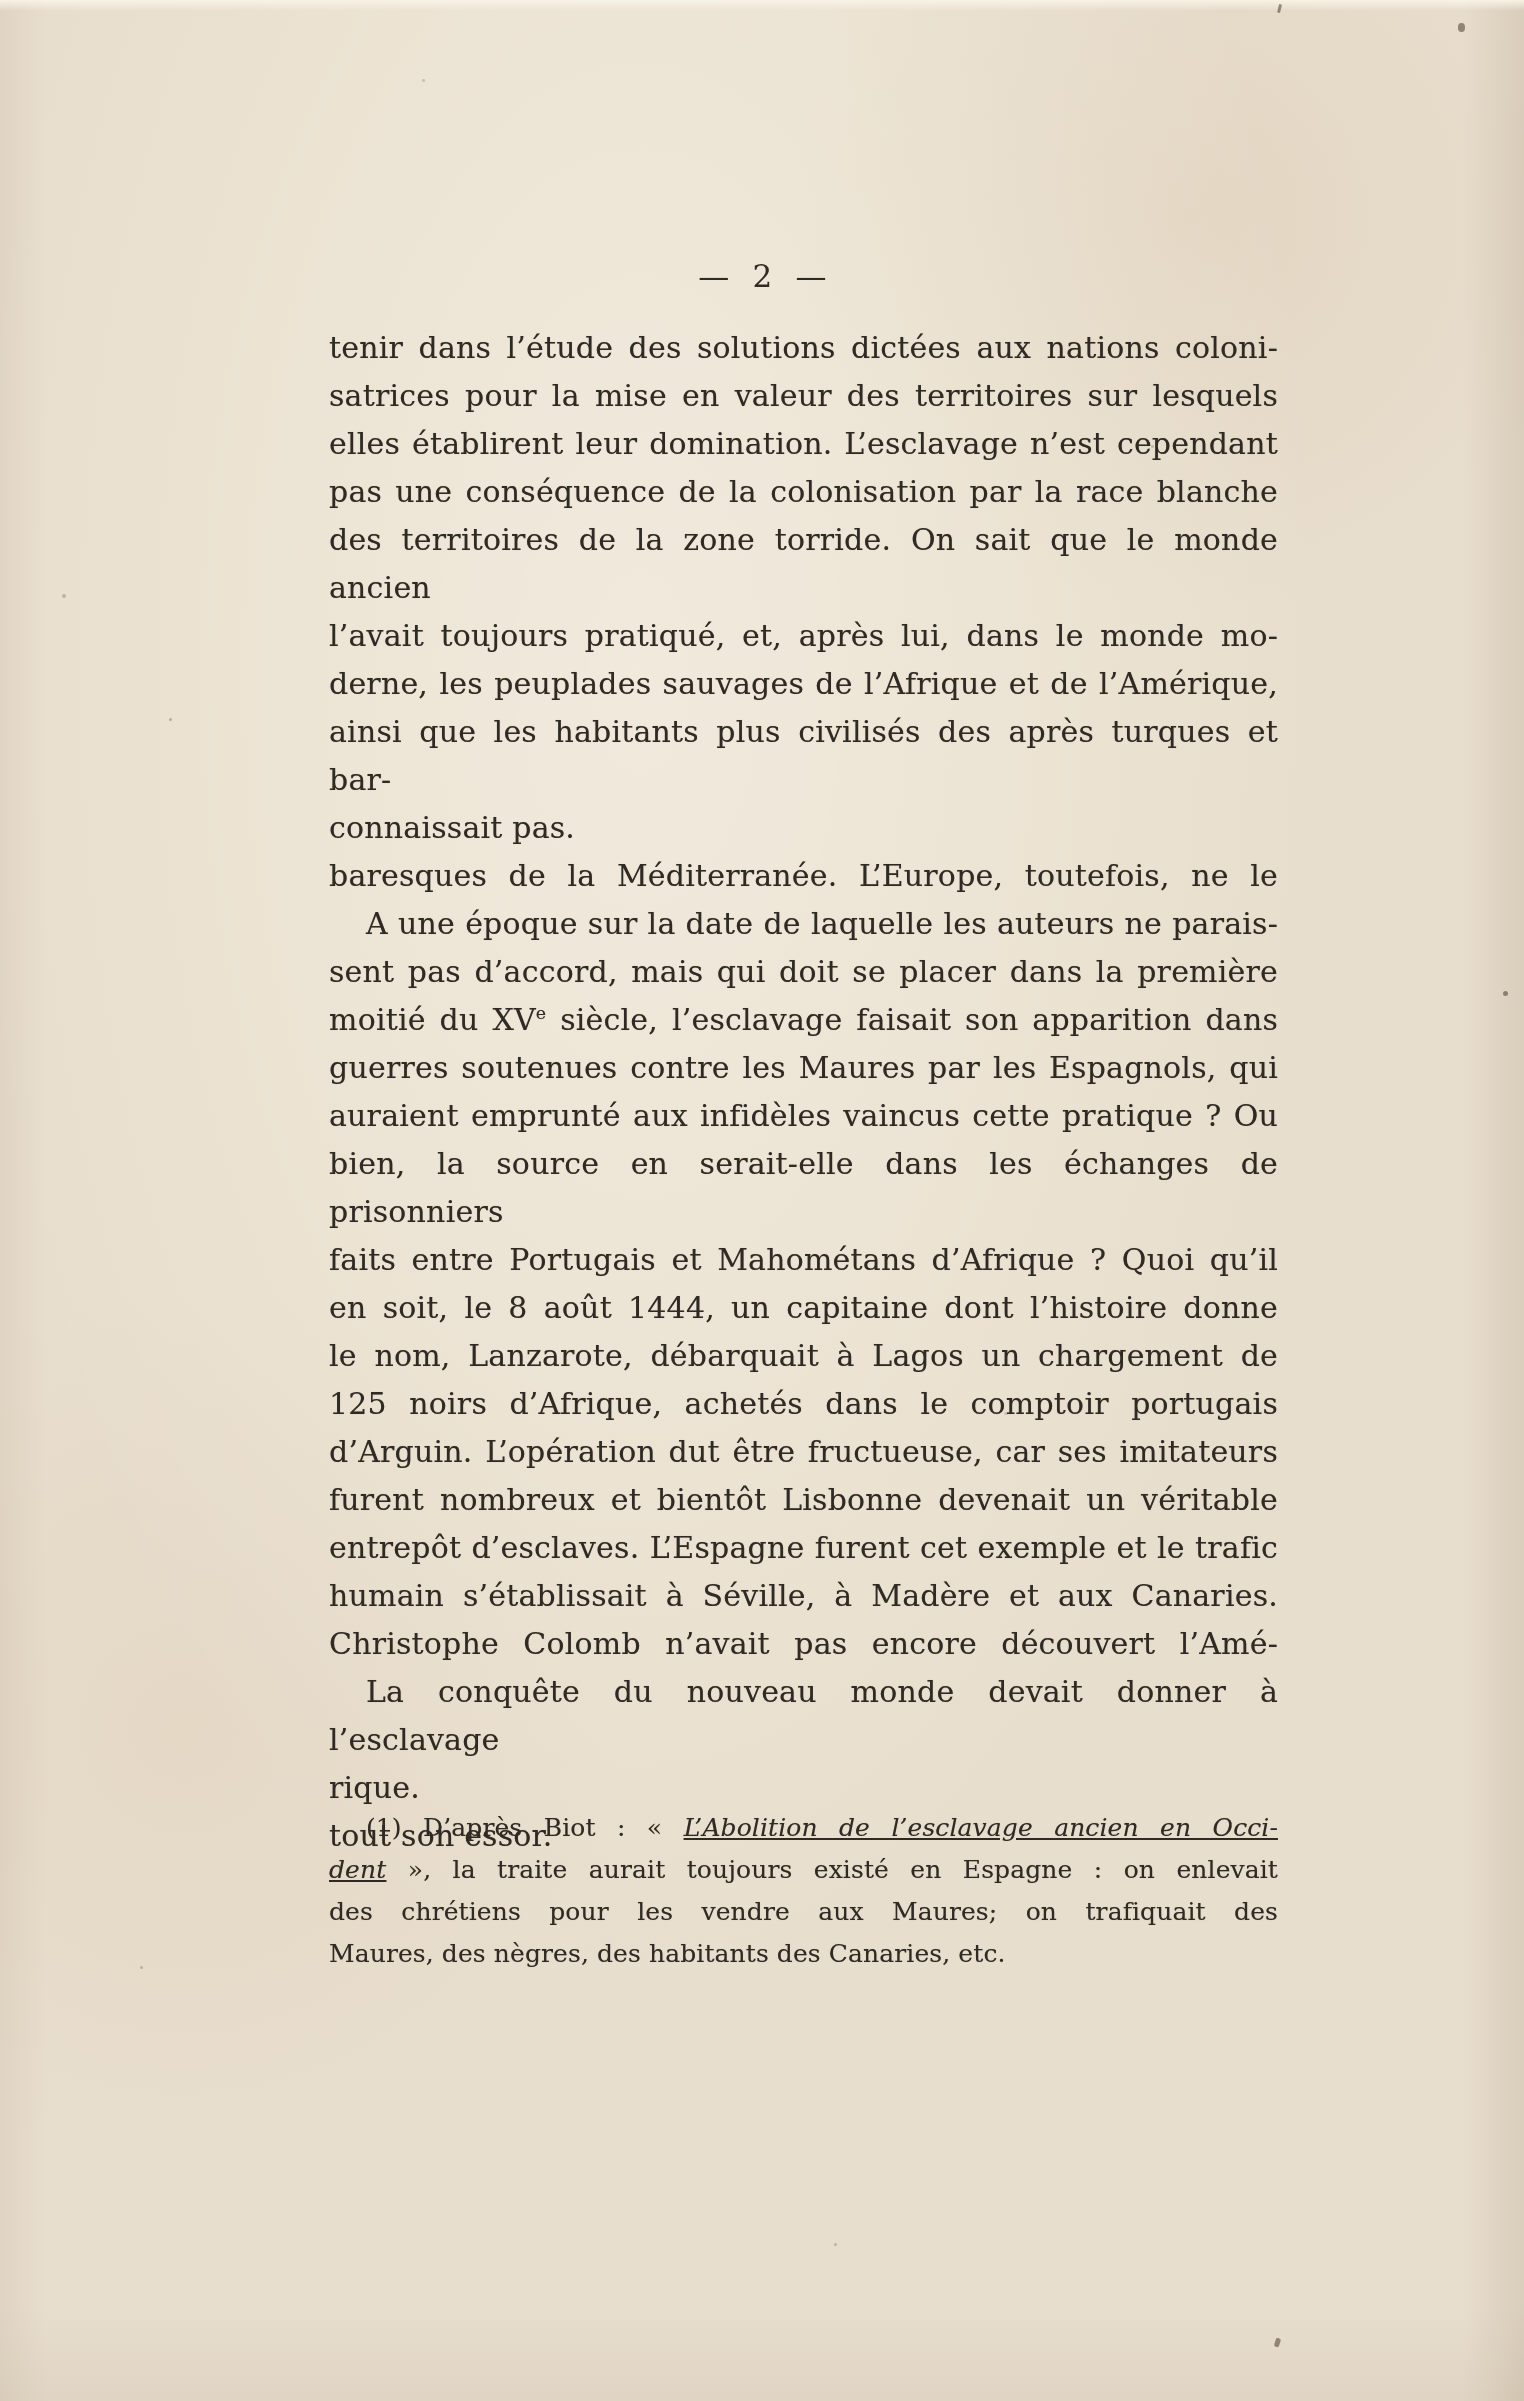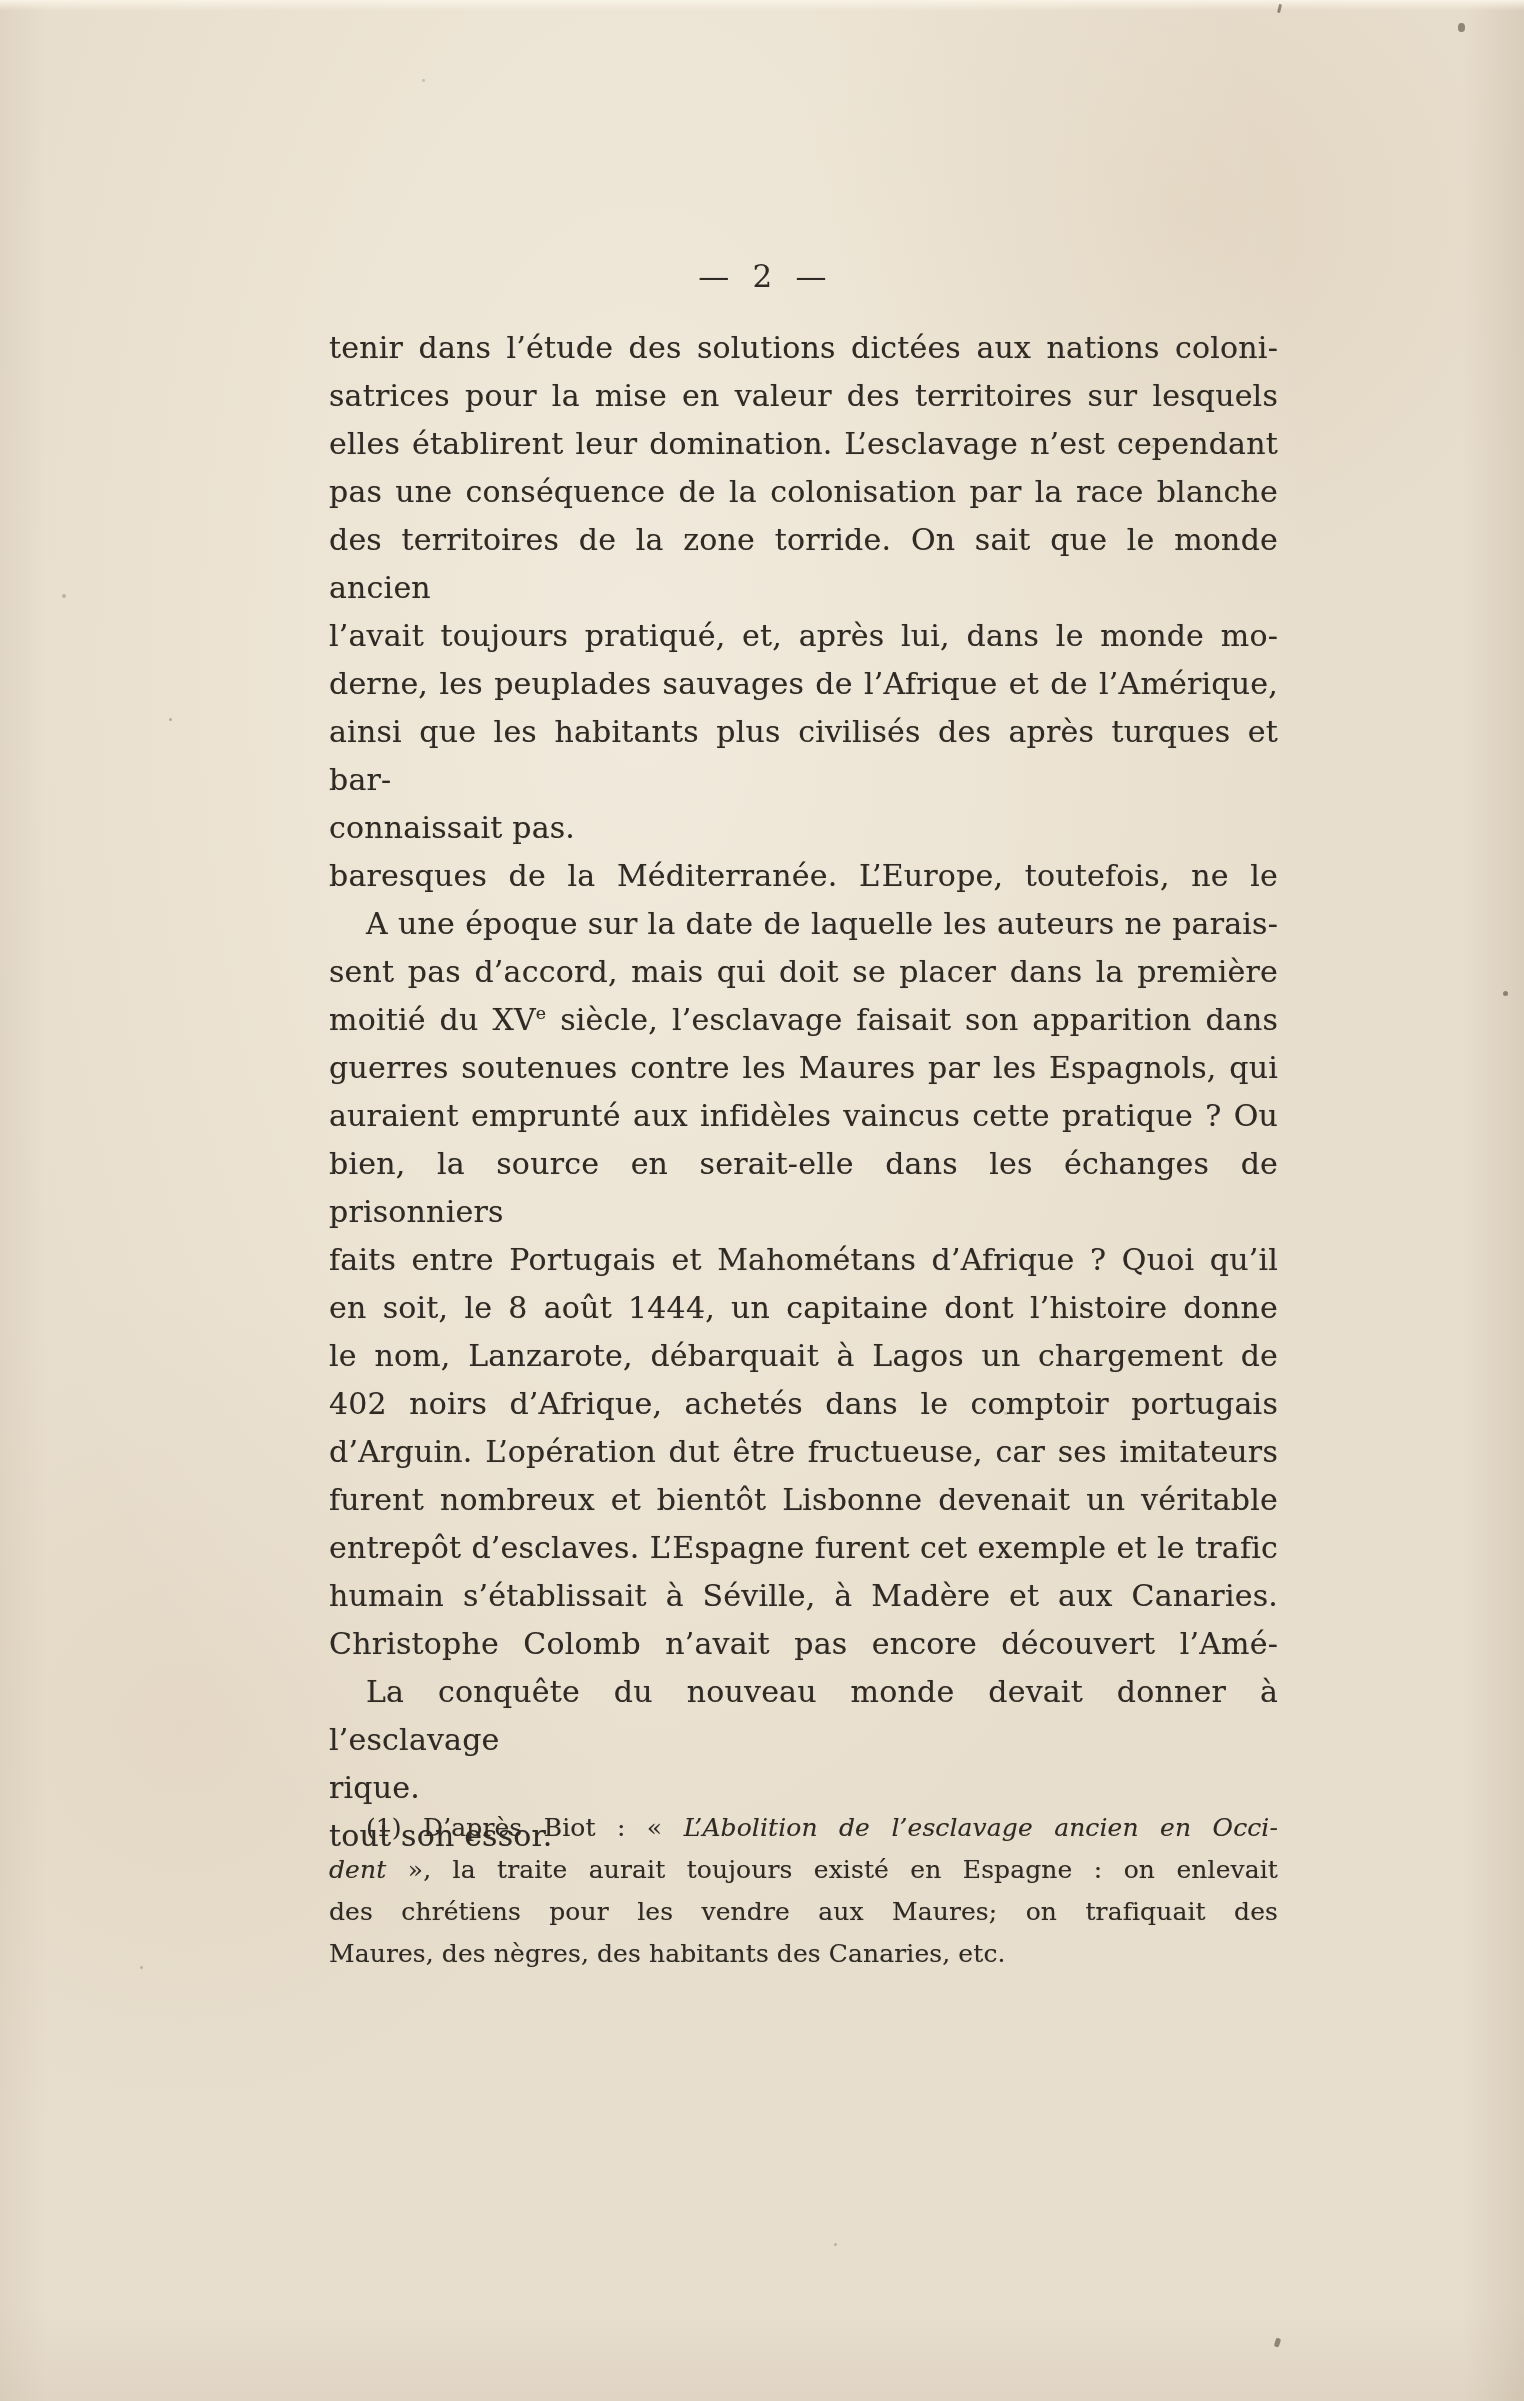--- a/index.html
+++ b/index.html
@@ -49,21 +49,21 @@
     letter-spacing:0.1px;
     text-shadow:0 0 0.7px rgba(47,42,36,0.35);
   }
   .line{
     text-align:justify;
     text-align-last:justify;
     margin-left:38px;
   }
   .line.indent{ text-indent:37px; }
   .line.no-just{ text-align-last:left; }
-  .it{ font-style:italic; }
+  .it{ font-style:italic;text-decoration:underline; }
   .sup{ font-size:0.58em; vertical-align:super; line-height:0; }
   .speck{
     position:absolute;
     background:rgba(72,62,48,0.55);
     border-radius:50%;
   }
 </style>
 </head>
 <body>
 
@@ -84,21 +84,21 @@
       <div class="line"><span>baresques de la Méditerranée. L’Europe, toutefois, ne le</span></div>
       <div class="line indent"><span>A une époque sur la date de laquelle les auteurs ne parais-</span></div>
       <div class="line"><span>sent pas d’accord, mais qui doit se placer dans la première</span></div>
       <div class="line"><span>moitié du XV</span><span class="sup">e</span><span> siècle, l’esclavage faisait son apparition dans</span></div>
       <div class="line"><span>guerres soutenues contre les Maures par les Espagnols, qui</span></div>
       <div class="line"><span>auraient emprunté aux infidèles vaincus cette pratique ? Ou</span></div>
       <div class="line"><span>bien, la source en serait-elle dans les échanges de prisonniers</span></div>
       <div class="line"><span>faits entre Portugais et Mahométans d’Afrique ? Quoi qu’il</span></div>
       <div class="line"><span>en soit, le 8 août 1444, un capitaine dont l’histoire donne</span></div>
       <div class="line"><span>le nom, Lanzarote, débarquait à Lagos un chargement de</span></div>
-      <div class="line"><span>402 noirs d’Afrique, achetés dans le comptoir portugais</span></div>
+      <div class="line"><span>125 noirs d’Afrique, achetés dans le comptoir portugais</span></div>
       <div class="line"><span>d’Arguin. L’opération dut être fructueuse, car ses imitateurs</span></div>
       <div class="line"><span>furent nombreux et bientôt Lisbonne devenait un véritable</span></div>
       <div class="line"><span>entrepôt d’esclaves. L’Espagne furent cet exemple et le trafic</span></div>
       <div class="line"><span>humain s’établissait à Séville, à Madère et aux Canaries.</span></div>
       <div class="line"><span>Christophe Colomb n’avait pas encore découvert l’Amé-</span></div>
       <div class="line indent"><span>La conquête du nouveau monde devait donner à l’esclavage</span></div>
       <div class="line no-just"><span>rique.</span></div>
       <div class="line no-just"><span>tout son essor.</span></div>
     </div>
 

